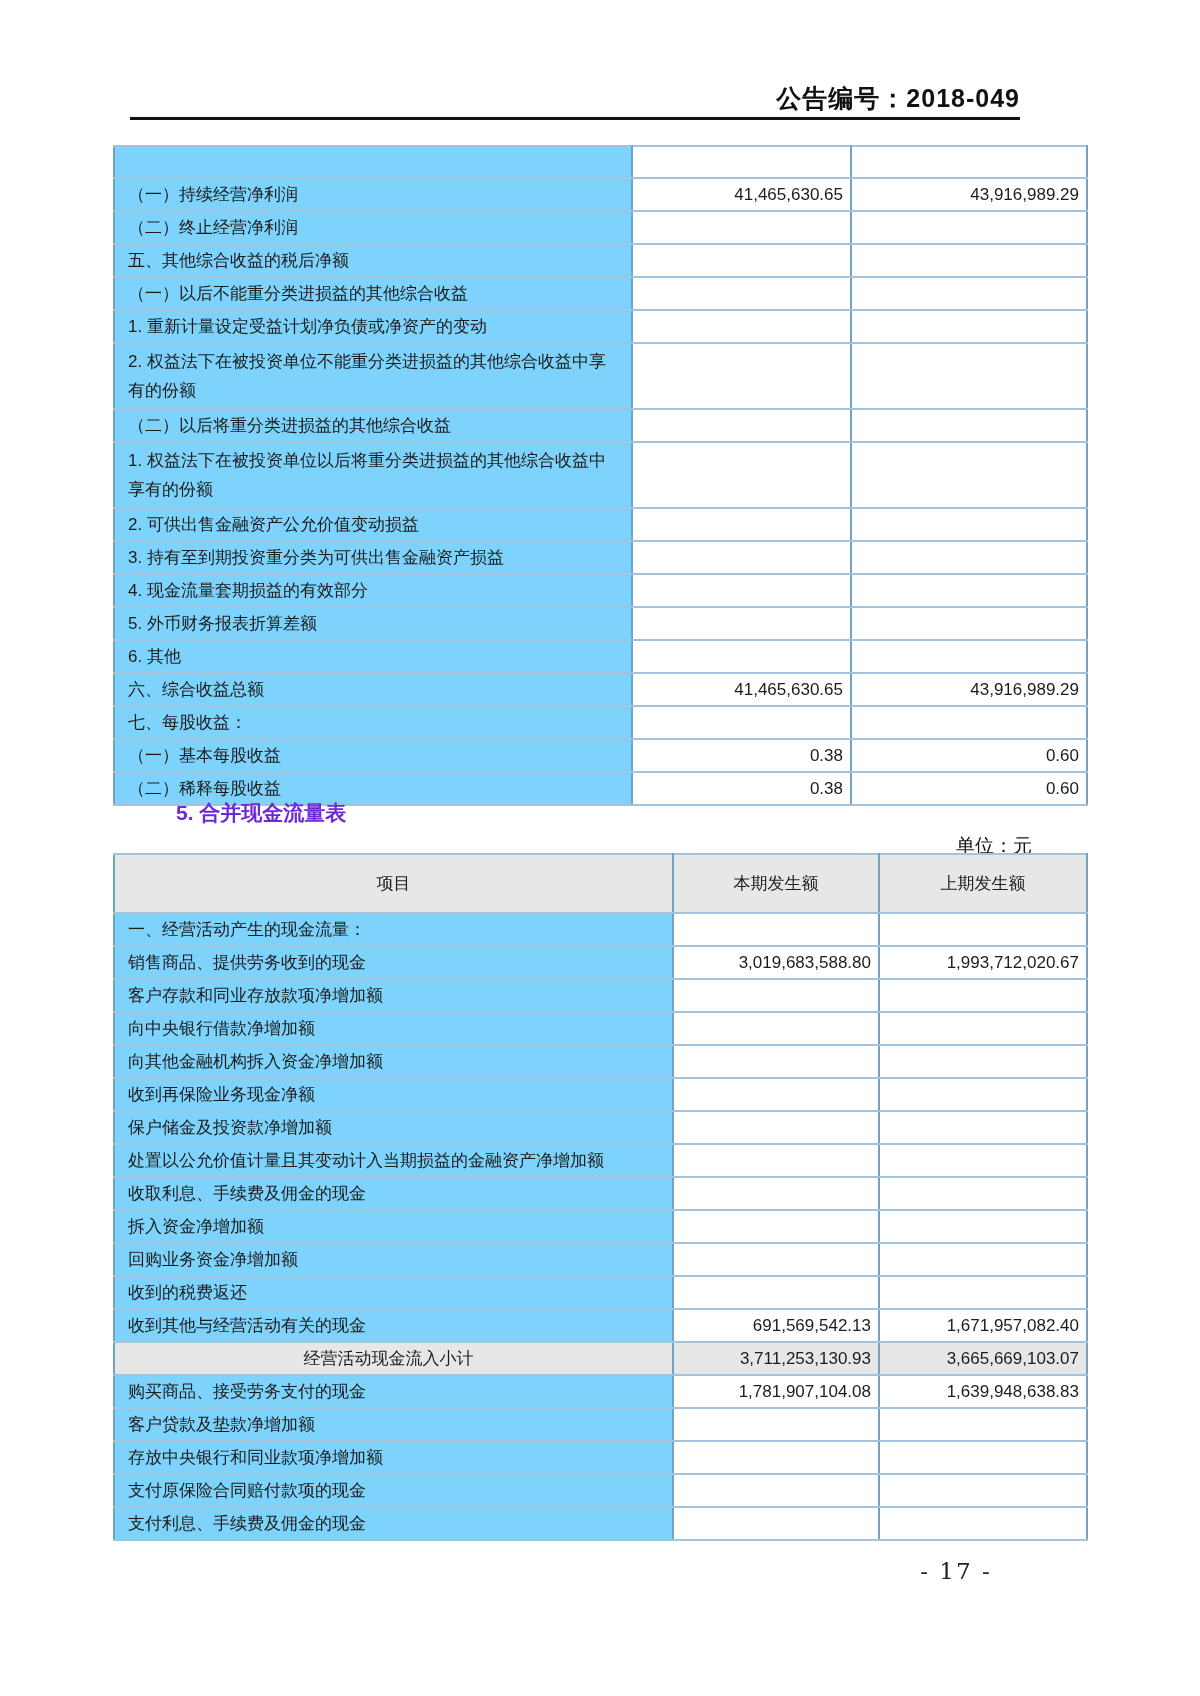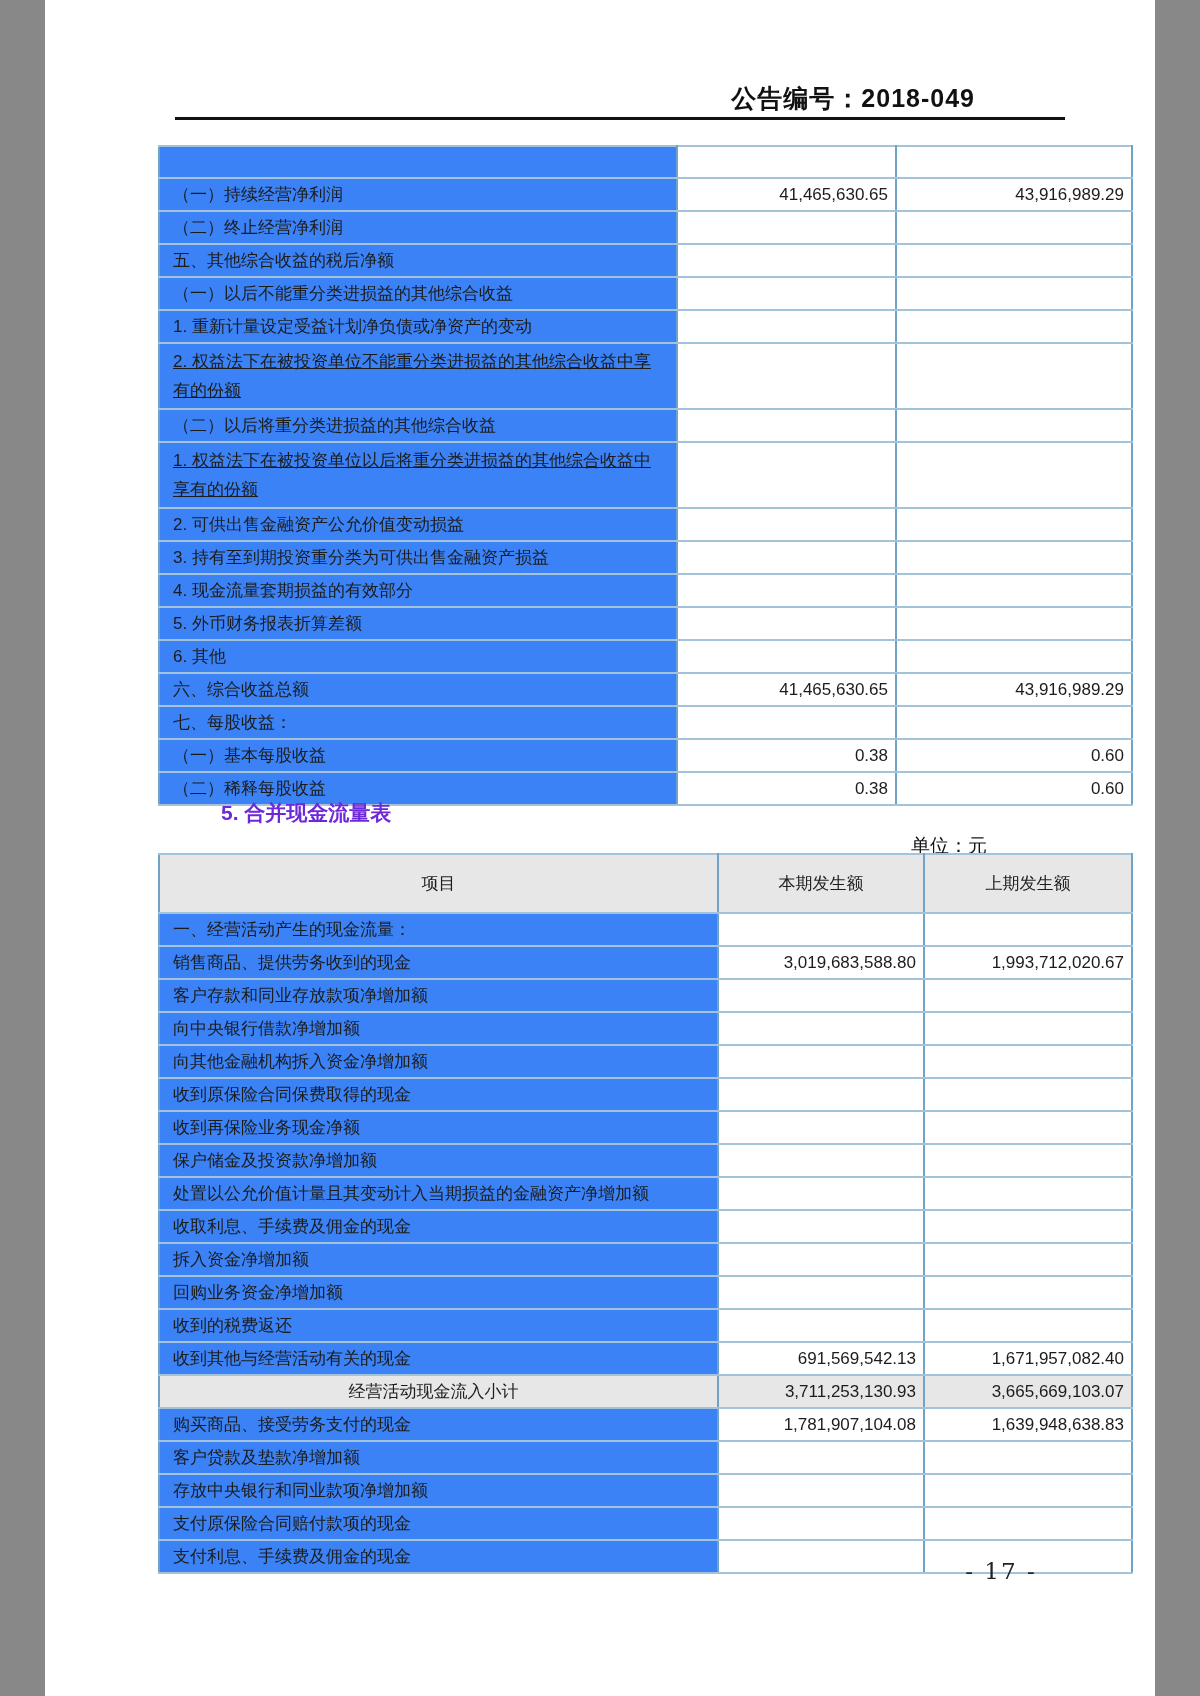--- a/index.html
+++ b/index.html
@@ -1,17 +1,17 @@
 <!DOCTYPE html>
 <html><head>
 <meta charset="utf-8">
 <style>
   html,body{margin:0;padding:0;background:#888;}
   .page{
-    position:relative;width:1110px;height:1696px;background:#ffffff;
+    position:relative;width:1200px;height:1696px;background:#ffffff;
     font-family:"Liberation Sans","DejaVu Sans",sans-serif;color:#1c1c1c;
     overflow:hidden;margin:0 auto;
   }
   .hdr-text{
     position:absolute;top:82px;right:180px;font-size:25px;font-weight:bold;
     letter-spacing:1px;color:#111;
   }
   .hdr-rule{
     position:absolute;left:130px;top:117px;width:890px;height:3px;background:#111;
   }
@@ -21,26 +21,26 @@
   }
   table.tbl td,table.tbl th{
     border-left:2px solid #6fa3c7;border-right:2px solid #6fa3c7;
     border-top:2px solid #a3c3da;border-bottom:2px solid #a3c3da;
     vertical-align:middle;line-height:29px;overflow:hidden;
     font-weight:normal;
   }
   .income{top:145px;}
   .income col.c1{width:518px;} .income col.c2{width:219px;} .income col.c3{width:236px;}
   .income tr{height:32px;}
-  .income tr.tall{height:66px;text-decoration:underline;}
+  .income tr.tall{height:66px;}
   .cashflow{top:853px;}
   .cashflow col.c1{width:559px;} .cashflow col.c2{width:206px;} .cashflow col.c3{width:208px;}
   .cashflow thead tr{height:34px;}
   .cashflow tbody tr{height:31px;}
-  td.lbl{background:#3b82f6;padding:1px 10px 1px 13px;text-align:left;}
+  td.lbl{background:#7dd3fc;padding:1px 10px 1px 13px;text-align:left;}
   td.num{background:#ffffff;padding:1px 7px 1px 4px;text-align:right;}
   th.colh{background:#e7e7e7;text-align:center;padding:14px 4px;}
   tr.gray td{background:#e7e7e7;margin-left:43px;}
   .b{font-weight:bold;}
   td.ctr{text-align:center;padding-left:0;}
   .section-title{
     position:absolute;left:176px;top:799px;font-size:21px;font-weight:bold;color:#6d28d9;
   }
   .unit{
     position:absolute;top:833px;right:168px;font-size:19px;color:#111;
@@ -195,25 +195,20 @@
         <td class="lbl">向中央银行借款净增加额</td>
         <td class="num"></td>
         <td class="num"></td>
       </tr>
       <tr>
         <td class="lbl">向其他金融机构拆入资金净增加额</td>
         <td class="num"></td>
         <td class="num"></td>
       </tr>
       <tr>
-        <td class="lbl">收到原保险合同保费取得的现金</td>
-        <td class="num"></td>
-        <td class="num"></td>
-      </tr>
-      <tr>
         <td class="lbl">收到再保险业务现金净额</td>
         <td class="num"></td>
         <td class="num"></td>
       </tr>
       <tr>
         <td class="lbl">保户储金及投资款净增加额</td>
         <td class="num"></td>
         <td class="num"></td>
       </tr>
       <tr>

